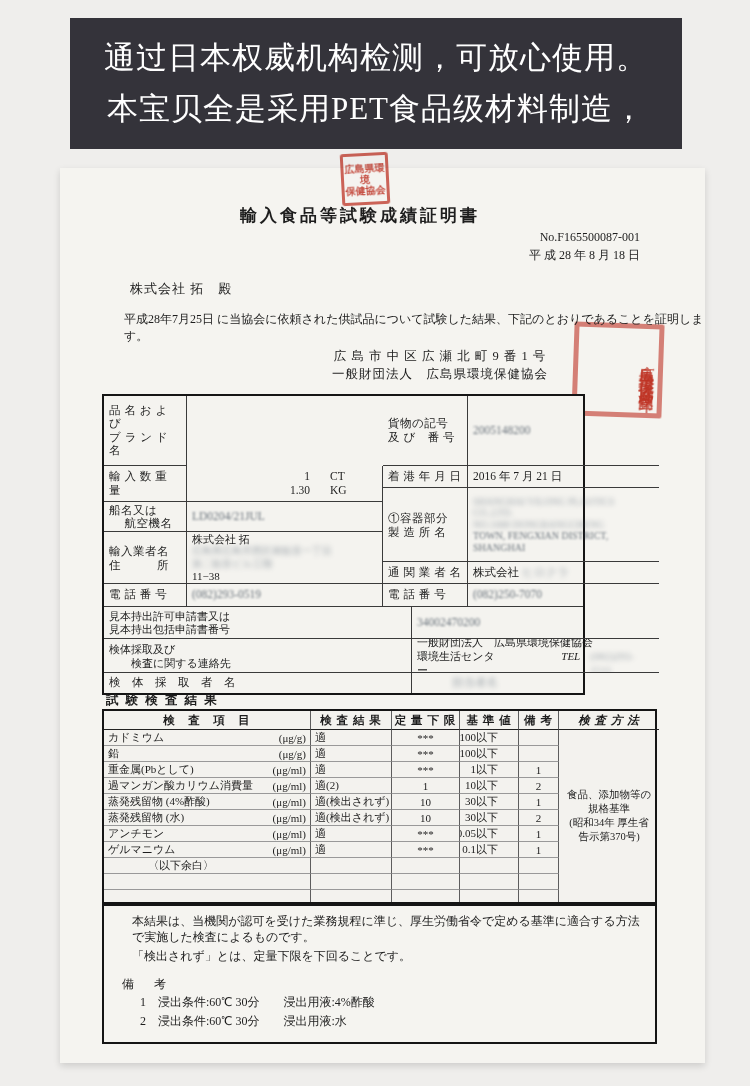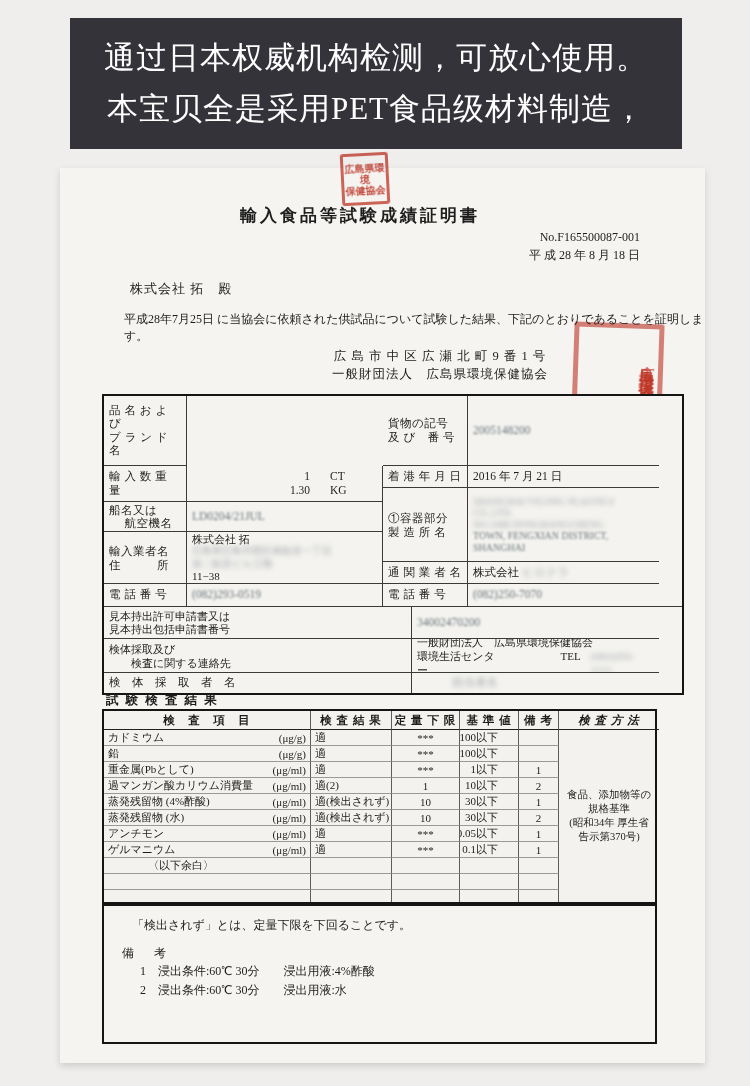--- a/index.html
+++ b/index.html
@@ -46,36 +46,36 @@
     position:absolute; right:65px; top:60px; text-align:right;
     font-size:12px; line-height:18px;
   }
   .addressee { position:absolute; left:70px; top:112px; font-size:13px; letter-spacing:1px; }
   .statement { position:absolute; left:64px; top:143px; width:592px; font-size:12px; }
   .issuer-block {
     position:absolute; right:157px; top:179px; text-align:center;
     font-size:12.5px; line-height:18px; letter-spacing:1px;
   }
   
-  .info-wrap { position:absolute; left:42px; top:226px; width:582px; border:2px solid #151515; background:#f4f3ef; }
+  .info-wrap { position:absolute; left:42px; top:226px; width:483px; border:2px solid #151515; background:#f4f3ef; }
   .ig1 { display:grid; grid-template-columns:83px 196px 85px 191px; grid-template-rows:70px 22px 14px 30px 30px 22px 22px; }
   .ig2 { display:grid; grid-template-columns:308px 247px; grid-template-rows:32px 34px 20px; border-top:1px solid #3a3a3a; }
   .cell {
     border-right:1px solid #3a3a3a; border-bottom:1px solid #3a3a3a;
     padding:2px 5px; font-size:11.5px; line-height:13.5px; overflow:hidden;
   }
   .cell.last-c { border-right:none; }
   .cell.last-r { border-bottom:none; }
   .vc { display:flex; flex-direction:column; justify-content:center; }
   .lab { letter-spacing:.5px; }
   .qty-line { display:flex; }
   .qty-line .qn { width:118px; text-align:right; }
   .qty-line .qu { margin-left:20px; }
   .contact-l2 { display:flex; align-items:baseline; }
-  .contact-l2 .telw { margin-left:58px; margin-right:10px; }
+  .contact-l2 .telw { margin-left:58px; margin-right:10px;font-style:italic; }
   
   .section-title { position:absolute; left:46px; top:524px; font-size:12.5px; font-weight:bold; letter-spacing:2px; }
   .res-wrap {
     position:absolute; left:42px; top:541px; width:555px; border:2px solid #151515;
     display:grid; grid-template-columns:207px 81px 68px 59px 40px 100px;
     grid-template-rows:19px repeat(8,16px) 16px 16px 12px; background:#f3f2ee;
   }
   .tc {
     border-right:1px solid #5d5d5d; border-bottom:1px solid #999;
     font-size:11px; display:flex; align-items:center; padding:0 4px; overflow:hidden; white-space:nowrap;
@@ -319,20 +319,21 @@
       <div class="tc nr" style="grid-row:12;"></div>
       <div class="tc nr" style="grid-row:12;"></div>
 
       <div class="method-cell ml">食品、添加物等の
 規格基準
 (昭和34年 厚生省
 告示第370号)</div>
     </div>
 
     <div class="notes">
+      <div class="p1">本結果は、当機関が認可を受けた業務規程に準じ、厚生労働省令で定める基準に適合する方法で実施した検査によるものです。</div>
       <div class="p2">「検出されず」とは、定量下限を下回ることです。</div>
       <div class="rt">備　考</div>
       <div class="ri">1　浸出条件:60℃ 30分　　浸出用液:4%酢酸</div>
       <div class="ri">2　浸出条件:60℃ 30分　　浸出用液:水</div>
     </div>
 
   </div>
 </div>
 
 </body></html>

